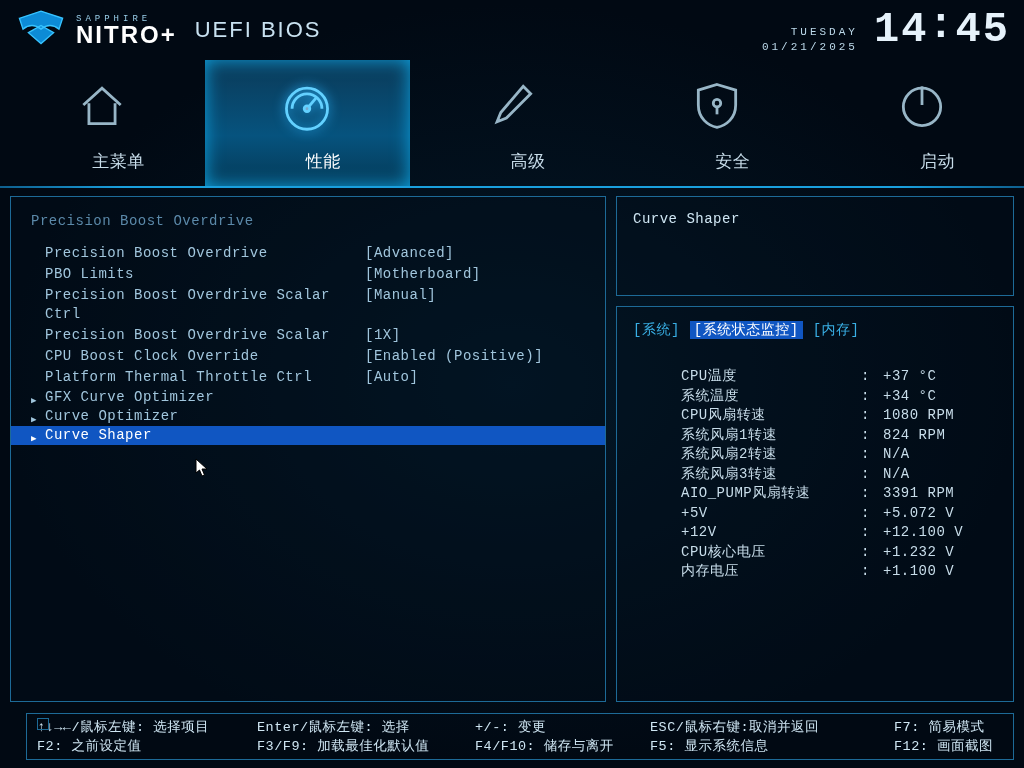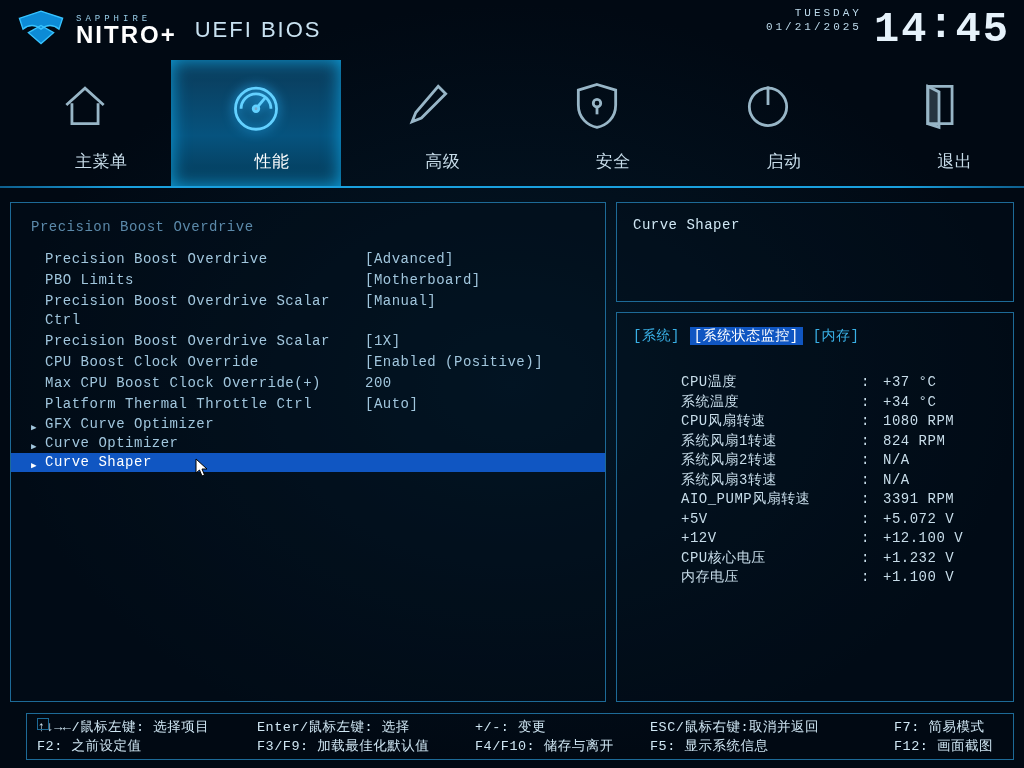--- a/index.html
+++ b/index.html
@@ -9,38 +9,38 @@
 
   
   .header { position:relative; height:60px; display:flex; align-items:center; padding:0 14px; }
   .logo-group { display:flex; align-items:center; gap:8px; }
   .logo-mark { width:54px; height:42px; position:relative;  }
   .logo-mark svg { width:54px; height:42px; }
   .logo-text { display:flex; flex-direction:column; justify-content:center; }
   .logo-sap { font-size:9px; letter-spacing:4px; color:#9acfea; }
   .logo-nitro { font-size:24px; font-weight:900; letter-spacing:2px; color:#fff; font-family:"Arial Black",sans-serif; line-height:0.9; }
   .uefi { font-size:22px; letter-spacing:2px; color:#c8e1f0; margin-left:18px; font-family:"Arial Narrow",sans-serif;}
-  .date-group { margin-left:auto; display:flex; align-items:flex-start; gap:12px; }
+  .date-group { margin-left:auto; display:flex; align-items:flex-end; }
   .day-date { text-align:right; font-size:11px; letter-spacing:3px; color:#bcd9ea; line-height:1.3; }
-  .clock { font-size:42px; font-family:"Courier New",monospace; letter-spacing:2px; color:#e6f2fb; font-weight:600;}
+  .clock { font-size:42px; font-family:"Courier New",monospace; letter-spacing:2px; color:#e6f2fb; font-weight:600;margin-left:16px;}
   .clock-colon{position:relative;top:-4px;}
 
   
   .nav { display:flex; height:126px; }
   .nav-item { flex:1; display:flex; flex-direction:column; align-items:center; justify-content:center; gap:14px; cursor:pointer; position:relative; }
   .nav-item .icon-slot { height:62px; display:flex; align-items:center; justify-content:center;}
   .nav-item svg { width:56px; height:56px; stroke:#98b6c7; fill:none; stroke-width:3; }
   .nav-item span { font-size:17px; color:#c8ddea; font-family:"Microsoft YaHei","SimHei",sans-serif;margin-left:32px;}
   .nav-item.active { background:linear-gradient(#0b3a58,#06537e 60%,#053a57); box-shadow:inset 0 0 18px #0ea1de; }
   .nav-item.active svg { stroke:#63d1ff; filter:drop-shadow(0 0 6px #29b5ff);}
   .nav-item.active span { color:#fff; }
   .nav-line { height:2px; background:linear-gradient(90deg,#0e5f8e 0%,#1aa0de 12%,#1aa0de 88%,#0e5f8e 100%);}
 
   
-  .main { display:flex; gap:10px; padding:14px 10px 0 10px; height:514px;}
+  .main { display:flex; gap:10px; padding:8px 10px 0 10px; height:514px;}
   .panel { border:1px solid #1d6a97; background:rgba(2,16,28,0.4); position:relative;}
   .panel-left { flex:1; display:flex; flex-direction:column; padding:16px 0 8px 0;}
   .right-col { width:398px; display:flex; flex-direction:column; gap:10px;}
   .panel-help { height:100px; padding:14px 16px; color:#c8ddea;}
   .panel-stats { flex:1; padding:14px 16px; color:#c8ddea;}
 
   
   .section-title { padding:0 20px 14px 20px; color:#5b89a9; }
   .row { display:flex; padding:1px 20px 1px 34px; line-height:19px; cursor:default; color:#a1c6dd;}
   .row .k { flex:0 0 320px; white-space:pre-wrap;}
@@ -148,29 +148,20 @@
       </div>
       <div class="nav-item">
         <div class="icon-slot">
           <svg viewBox="0 0 60 60">
             <circle cx="30" cy="32" r="20"></circle>
             <line x1="30" y1="10" x2="30" y2="30"></line>
           </svg>
         </div>
         <span>启动</span>
       </div>
-      <div class="nav-item">
-        <div class="icon-slot">
-          <svg viewBox="0 0 60 60">
-            <path d="M18 10 H44 V50 H18 Z"></path>
-            <path d="M18 10 L30 16 V54 L18 50 Z" fill="#98b6c7" fill-opacity="0.25"></path>
-          </svg>
-        </div>
-        <span>退出</span>
-      </div>
     </div>
   <div class="nav-line"></div>
 
   <div class="main">
 
     <div class="panel panel-left">
       <div class="section-title">Precision Boost Overdrive</div>
       <div id="rows">
           <div class="row">
             <div class="k">Precision Boost Overdrive</div>
@@ -184,24 +175,20 @@
             <div class="k">Precision Boost Overdrive Scalar Ctrl</div>
             <div class="v">[Manual]</div>
           </div>
           <div class="row">
             <div class="k">Precision Boost Overdrive Scalar</div>
             <div class="v">[1X]</div>
           </div>
           <div class="row">
             <div class="k">CPU Boost Clock Override</div>
             <div class="v">[Enabled (Positive)]</div>
-          </div>
-          <div class="row">
-            <div class="k">Max CPU Boost Clock Override(+)</div>
-            <div class="v">200</div>
           </div>
           <div class="row">
             <div class="k">Platform Thermal Throttle Ctrl</div>
             <div class="v">[Auto]</div>
           </div>
         </div>
       <div id="submenus">
           <div class="sub-menu">GFX Curve Optimizer</div>
           <div class="sub-menu">Curve Optimizer</div>
           <div class="sub-menu selected">Curve Shaper</div>

